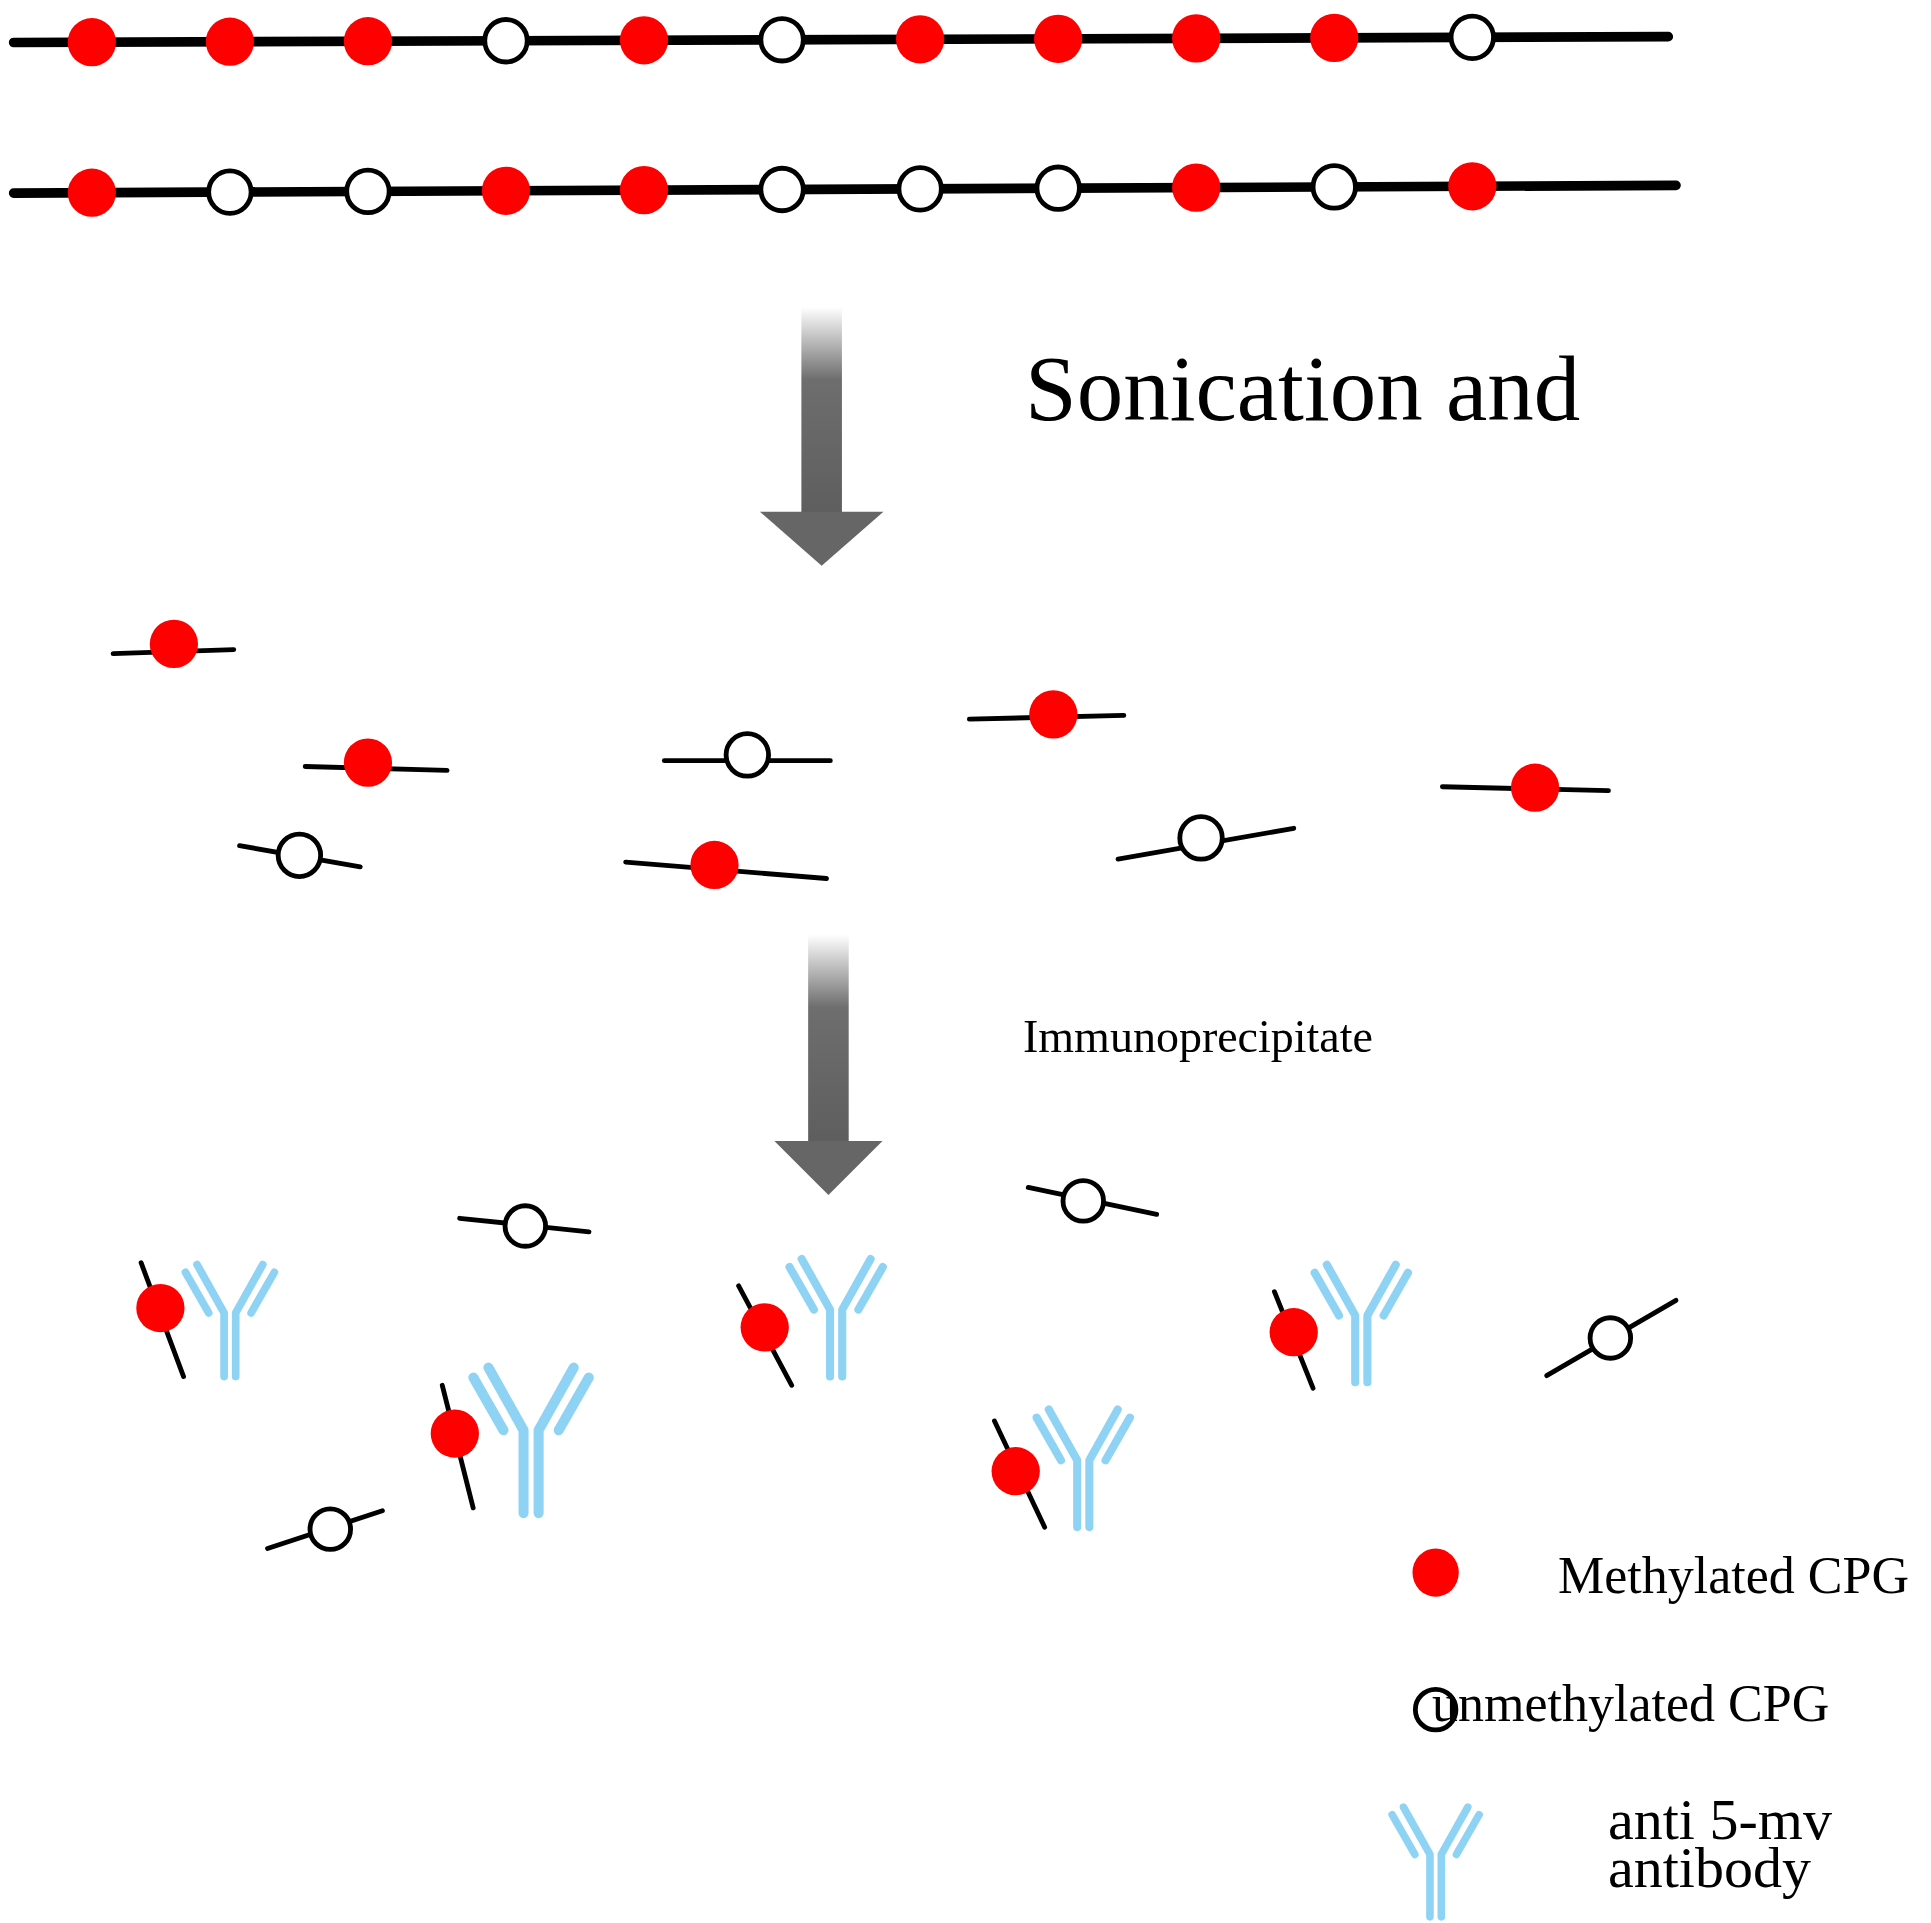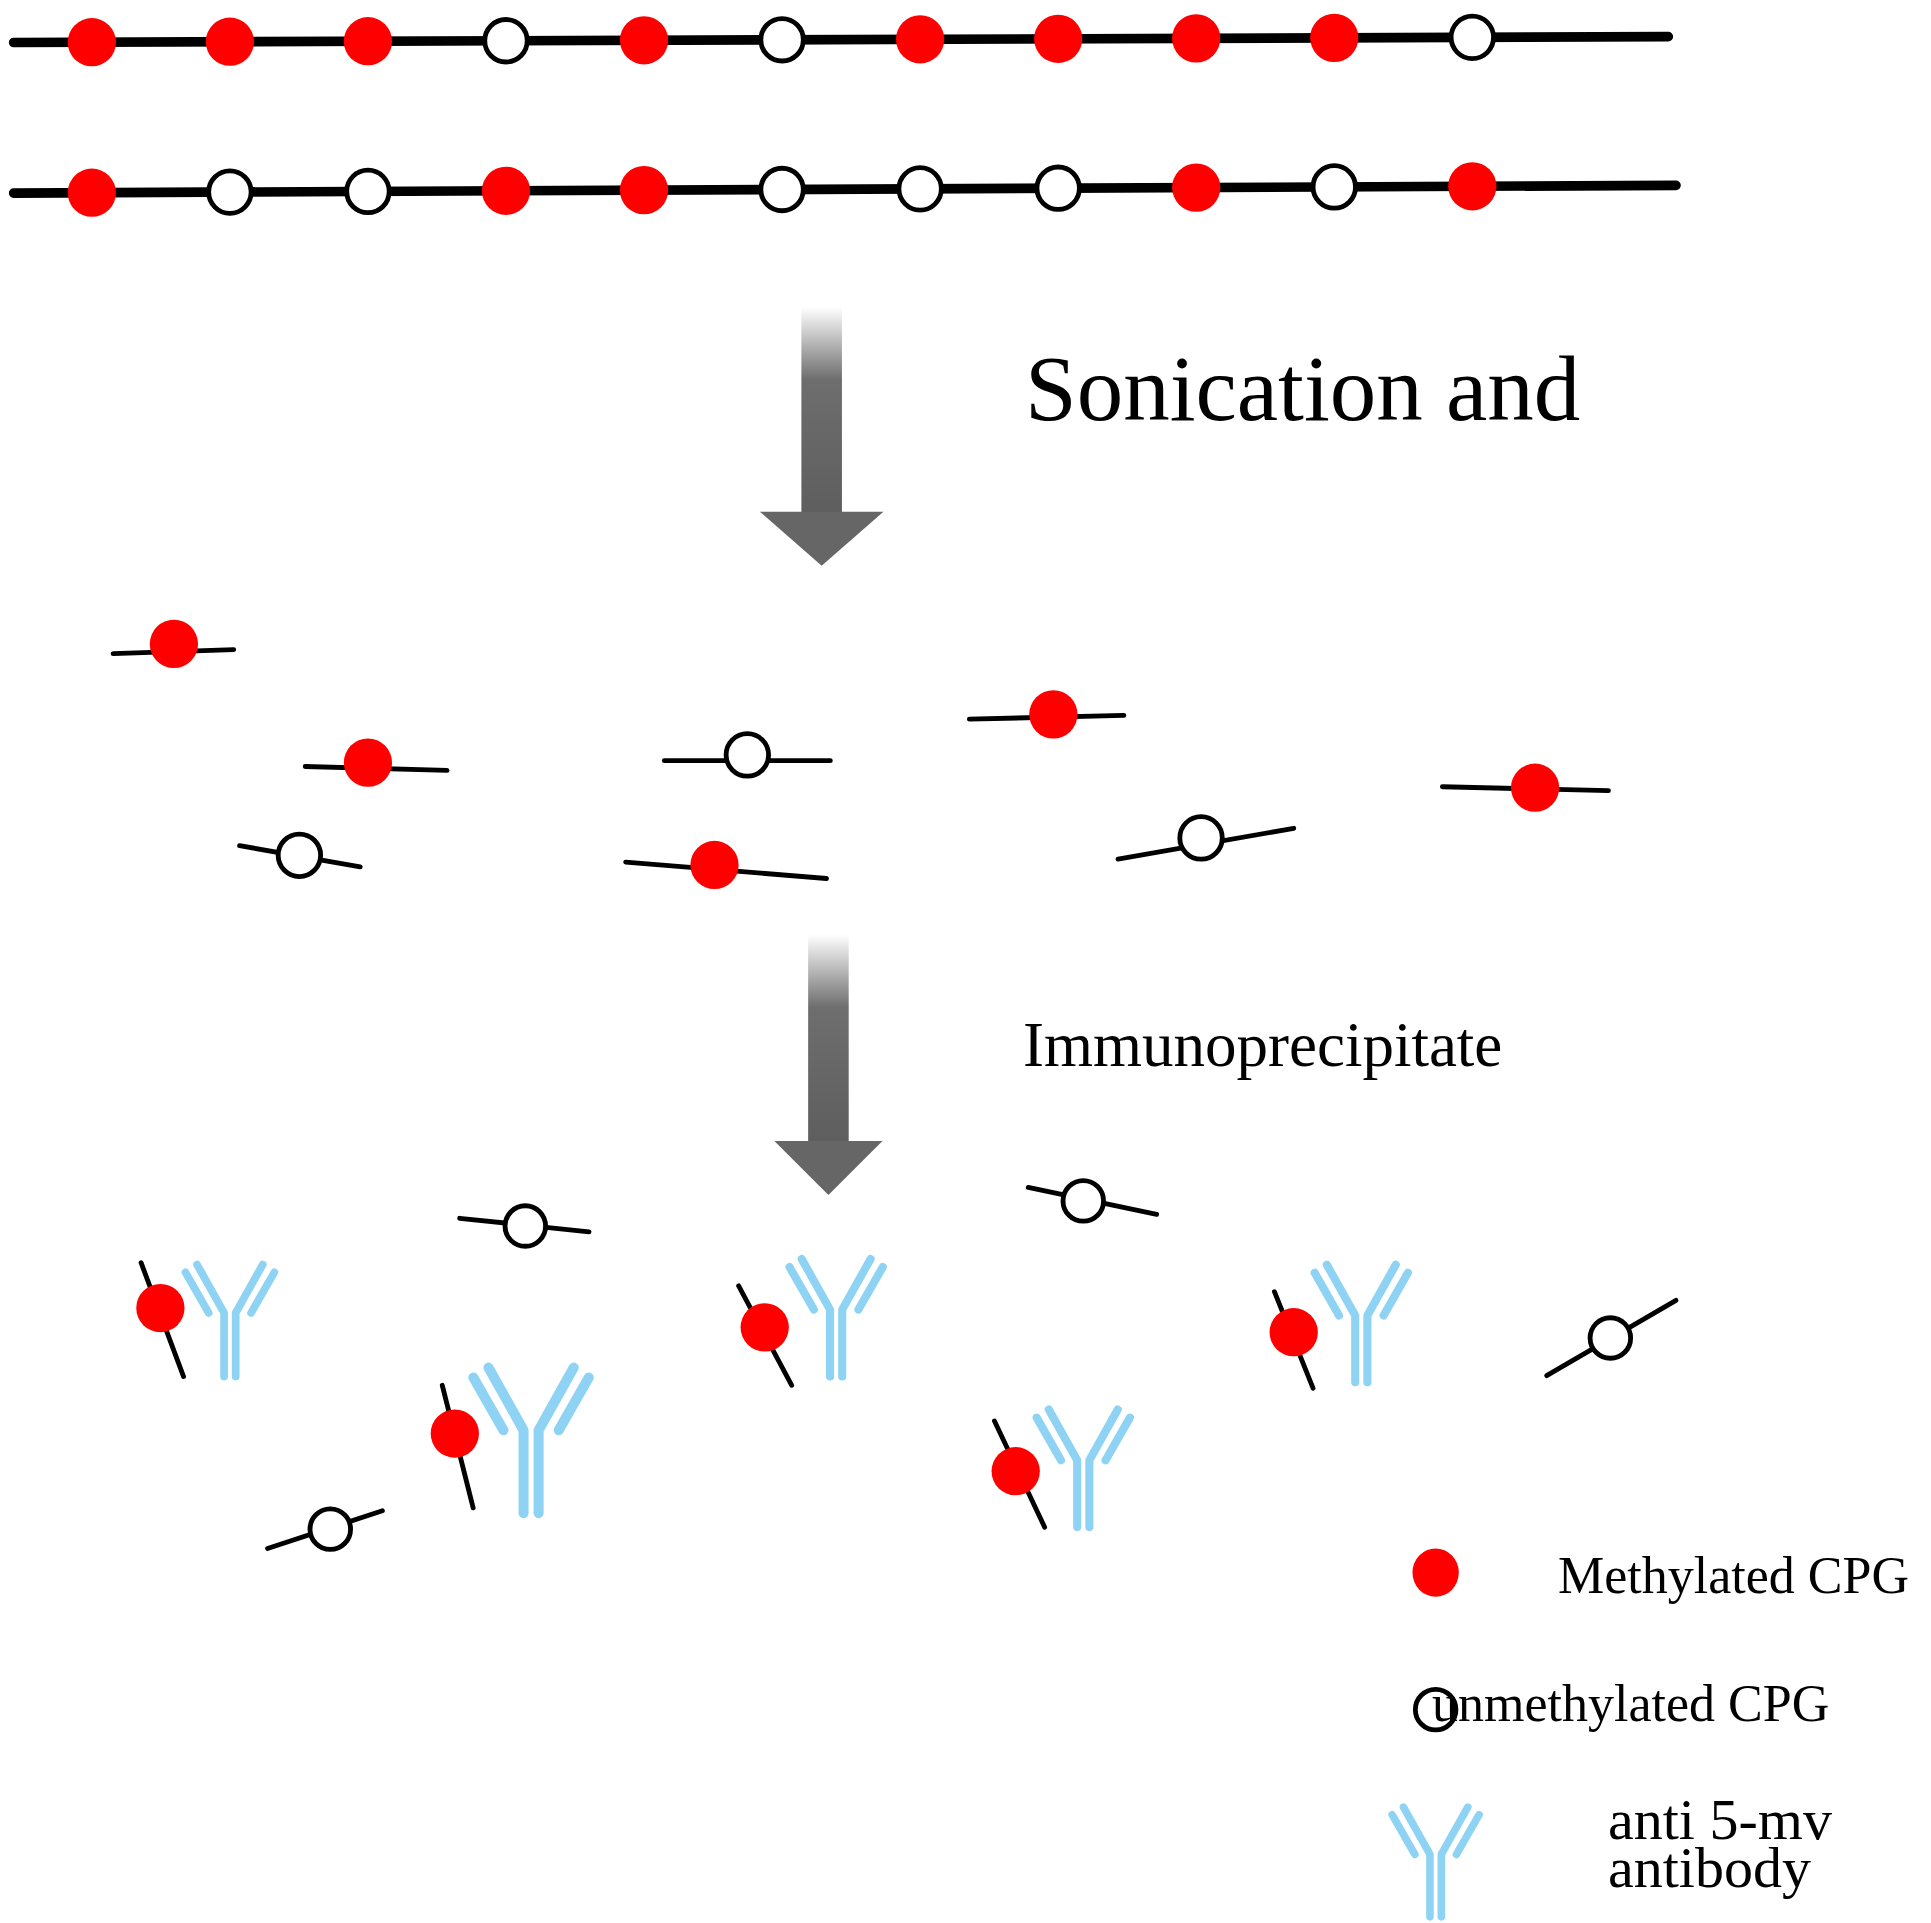--- a/index.html
+++ b/index.html
@@ -1,20 +1,20 @@
 <!DOCTYPE html>
 <html><head>
 <meta charset="utf-8">
 <style>
   html, body { margin: 0; padding: 0; background: #ffffff; }
   body { width: 1931px; height: 1923px; position: relative; overflow: hidden; }
   #canvas { position: absolute; left: 0; top: 0; width: 1931px; height: 1923px; }
   .label { position: absolute; font-family: "Liberation Serif", "DejaVu Serif", serif; color: #000; line-height: 1; white-space: nowrap; }
   #step1 { left: 1025px; top: 340px; font-size: 93px; line-height: 97px; text-align: center; }
-  #step2 { left: 1023px; top: 1014px; font-size: 63px; }
+  #step2 { left: 1023px; top: 1014px; font-size: 46px; }
   #leg1 { left: 1516px; top: 1550px; font-size: 52px; margin-left: 42px; }
   #leg2 { left: 1432px; top: 1678px; font-size: 52px; font-family: Liberation Serif, serif; }
   #leg3 { left: 1608px; top: 1796px; font-size: 58px; line-height: 48px; }
 </style>
 </head>
 <body>
 
 <svg id="canvas" width="1931" height="1923" viewBox="0 0 2000 1992" xmlns="http://www.w3.org/2000/svg">
   <defs>
     <linearGradient id="arrowGrad" x1="0" y1="0" x2="0" y2="1">

